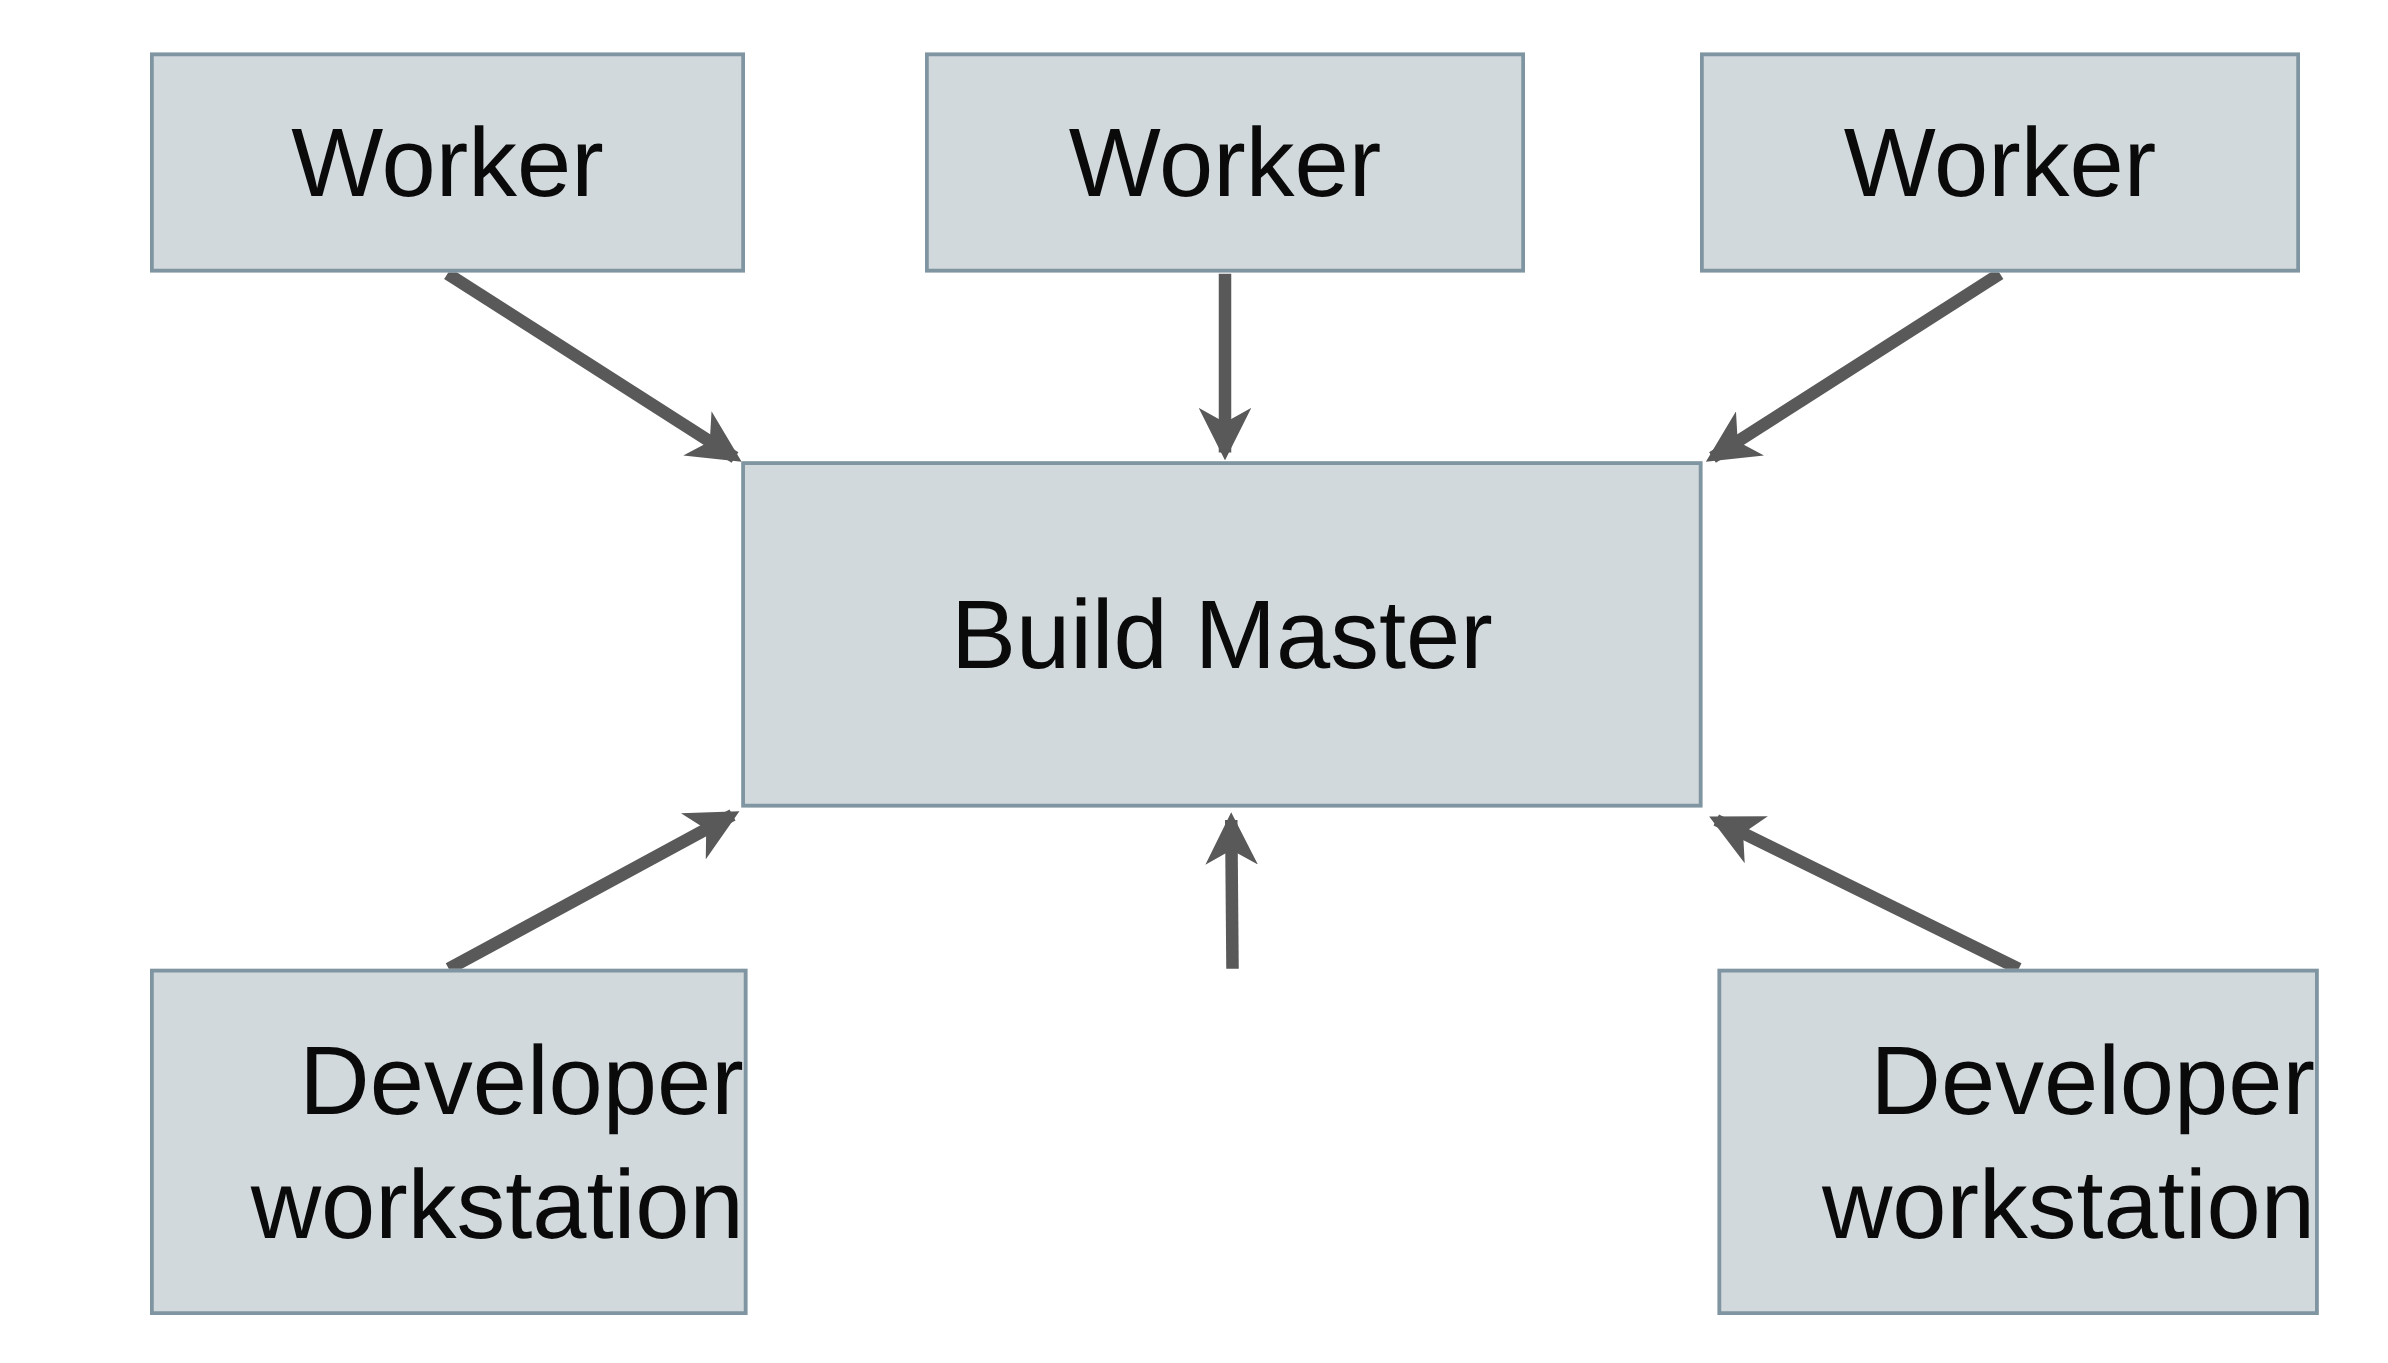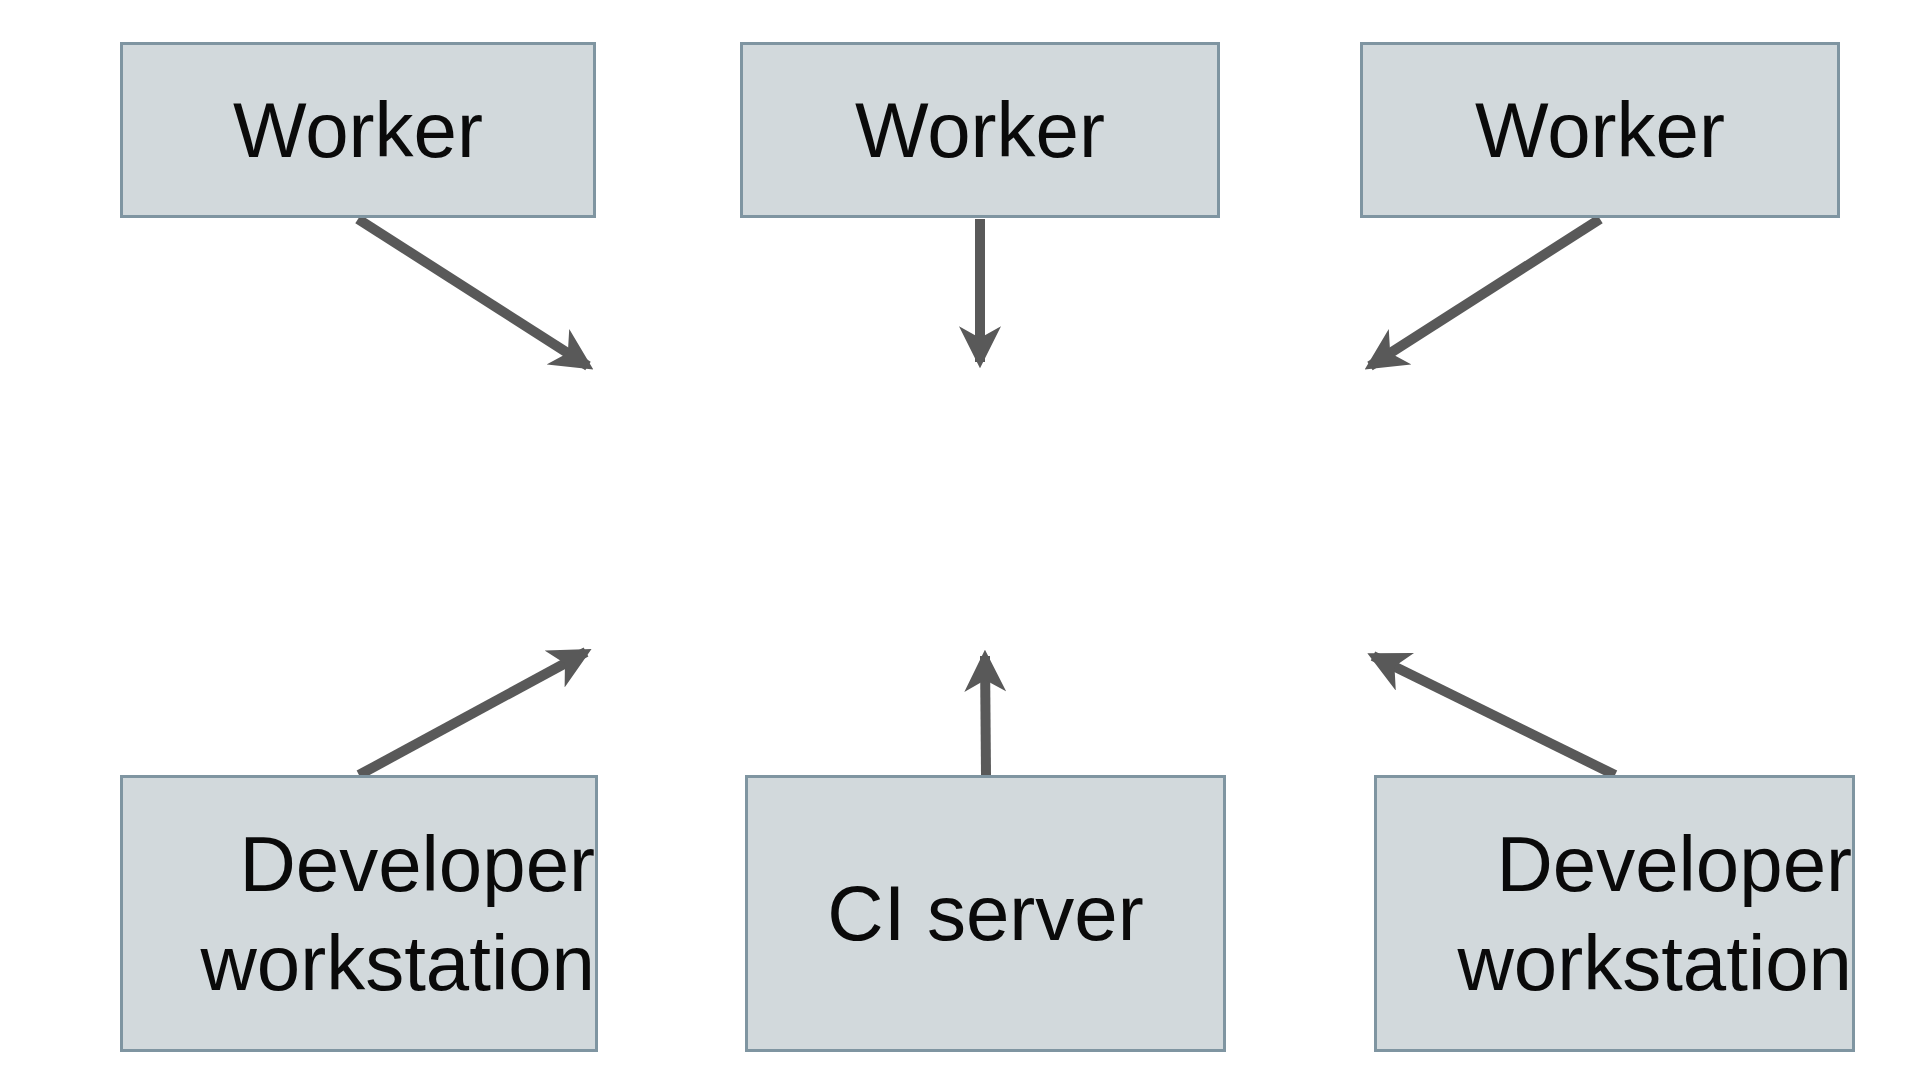--- a/index.html
+++ b/index.html
@@ -75,26 +75,26 @@
   </div>
 
   <div class="node" id="node-worker-center">
     <span class="label">Worker</span>
   </div>
 
   <div class="node" id="node-worker-right">
     <span class="label">Worker</span>
   </div>
 
+  <div class="node" id="node-build-master">
+    <span class="label">Build Master</span>
+  </div>
 
   <div class="node" id="node-dev-left">
     <span class="label">Developer workstation</span>
   </div>
 
-  <div class="node" id="node-ci-server">
-    <span class="label">CI server</span>
-  </div>
 
   <div class="node" id="node-dev-right">
     <span class="label">Developer workstation</span>
   </div>
 
 </div>
 
 </body></html>

